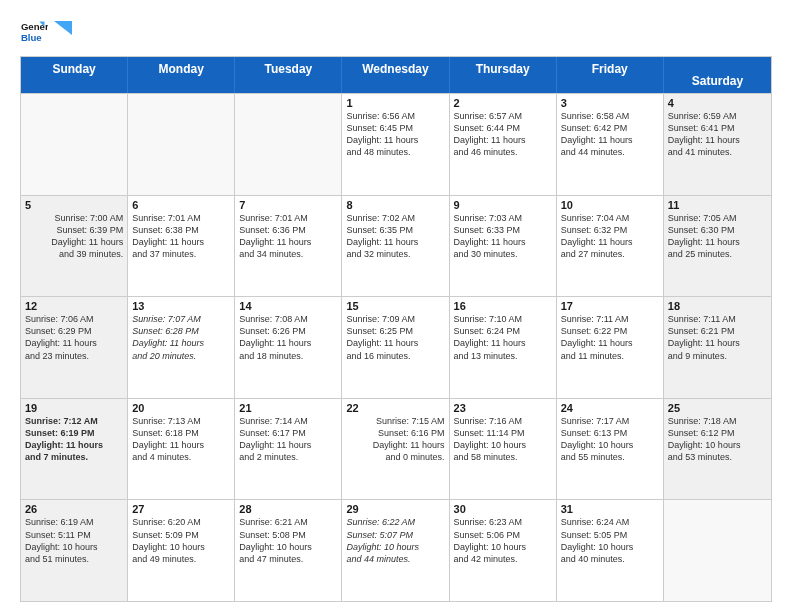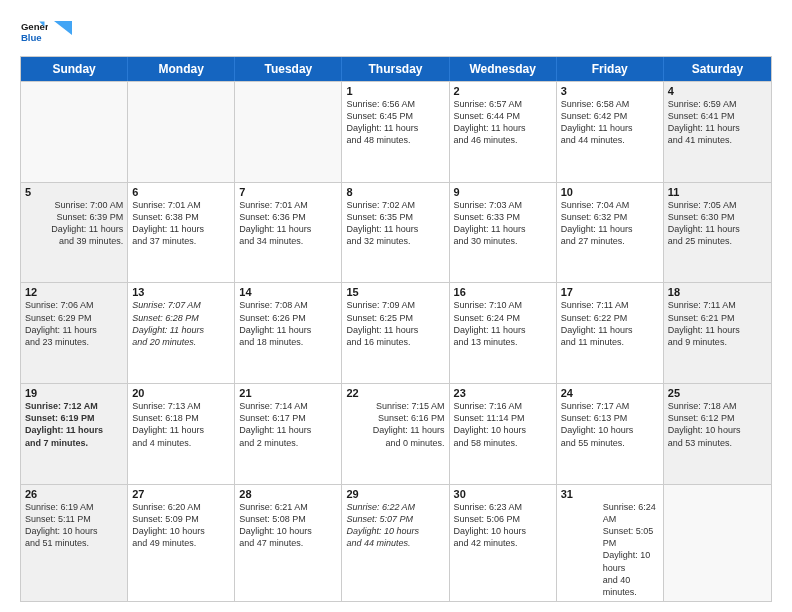--- a/index.html
+++ b/index.html
@@ -58,21 +58,21 @@
       background: #1565C0;
     }
     .cal-header-cell {
       color: #fff;
       font-size: 12px;
       font-weight: bold;
       text-align: center;
       padding: 5px 2px;
       border-right: 1px solid #2979d4;
     }
-    .cal-header-cell:last-child { border-right: none; }
+    .cal-header-cell:last-child { border-right: none; margin-top: 12px; }
     .cal-body {
       flex: 1;
       display: flex;
       flex-direction: column;
     }
     .cal-week {
       display: grid;
       grid-template-columns: repeat(7, 1fr);
       flex: 1;
       border-top: 1px solid #ccc;
@@ -124,22 +124,22 @@
       <div class="month-title"></div>
       <div class="subtitle"></div>
     </div>
   </div>
 
   <div class="calendar">
     <div class="cal-header-row">
     <div class="cal-header-cell">Sunday</div>
         <div class="cal-header-cell">Monday</div>
         <div class="cal-header-cell">Tuesday</div>
+        <div class="cal-header-cell">Wednesday</div>
         <div class="cal-header-cell">Thursday</div>
-        <div class="cal-header-cell">Wednesday</div>
         <div class="cal-header-cell">Friday</div>
         <div class="cal-header-cell">Saturday</div>
       </div>
     <div class="cal-body">
     <div class="cal-week">
           <div class="cal-cell empty"></div>
           <div class="cal-cell empty"></div>
           <div class="cal-cell empty"></div>
           <div class="cal-cell">
             <div class="day-num">1</div>
@@ -354,21 +354,21 @@
           </div>
           <div class="cal-cell">
             <div class="day-num">30</div>
             <div class="cell-text" style="white-space: pre-line;">Sunrise: 6:23 AM
 Sunset: 5:06 PM
 Daylight: 10 hours
 and 42 minutes.</div>
           </div>
           <div class="cal-cell">
             <div class="day-num">31</div>
-            <div class="cell-text" style="white-space: pre-line; margin-left: 42px;">Sunrise: 6:24 AM
+            <div class="cell-text" style="white-space: pre-line;">Sunrise: 6:24 AM
 Sunset: 5:05 PM
 Daylight: 10 hours
 and 40 minutes.</div>
           </div>
           <div class="cal-cell empty"></div>
         </div>
       </div>
   </div>
 </div>
 

